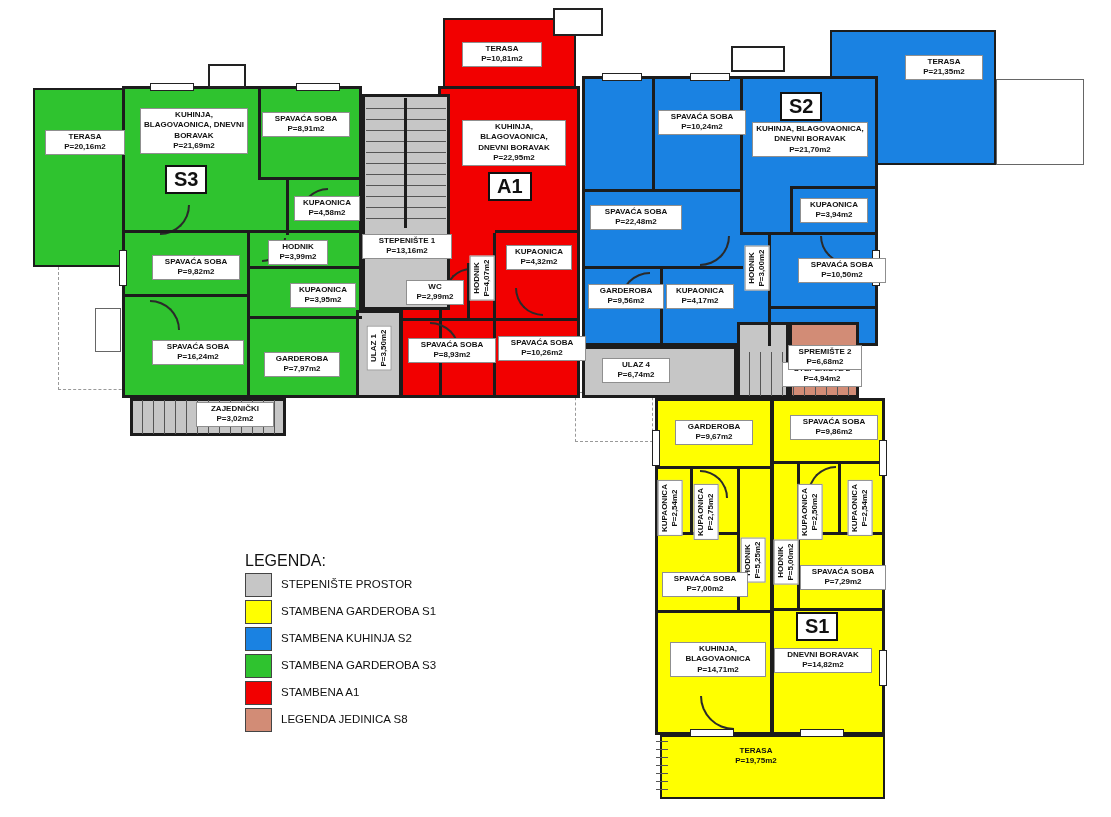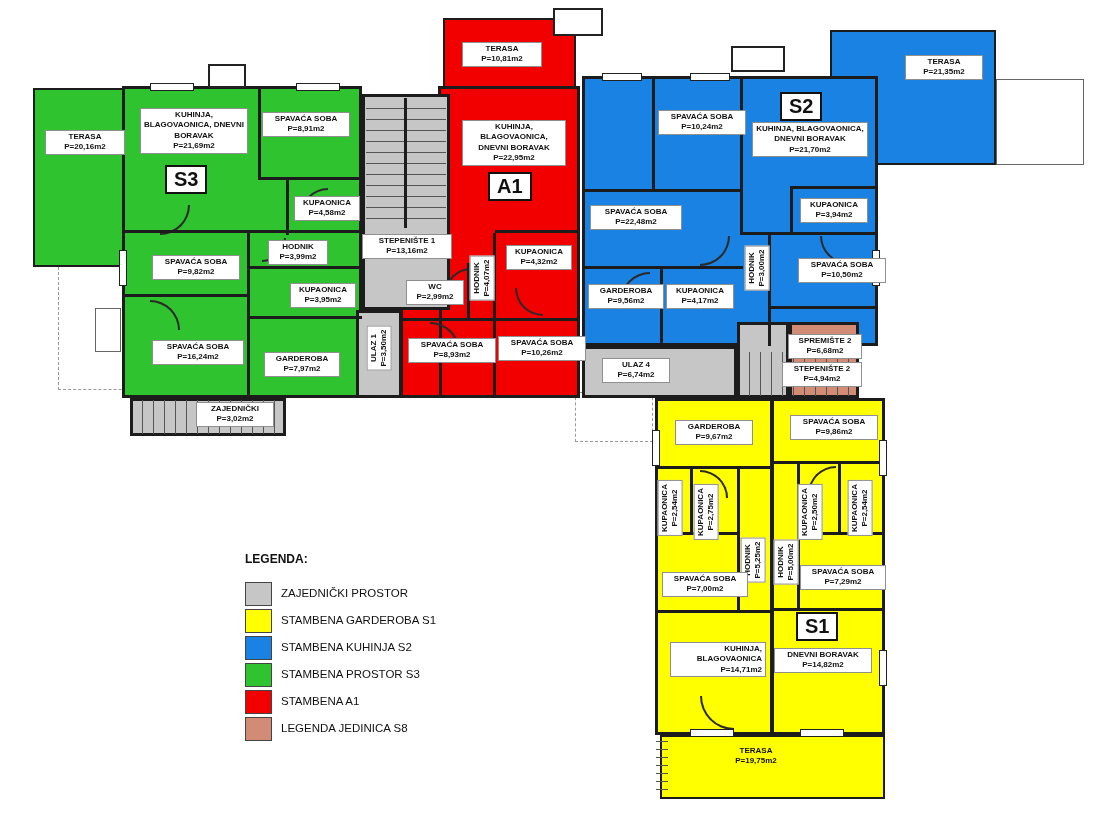--- a/index.html
+++ b/index.html
@@ -19,21 +19,21 @@
   .chimney{position:absolute;background:#fff;border:2px solid #222;box-sizing:border-box;z-index:6;}
   .outline{position:absolute;background:#fff;border:1px solid #666;box-sizing:border-box;z-index:1;}
   .dash{position:absolute;border:1px dashed #999;box-sizing:border-box;z-index:1;}
   .stairs{position:absolute;z-index:8;}
   .arc{position:absolute;z-index:15;box-sizing:border-box;}
   .arc.tl{border-top:2px solid #2a2a2a;border-left:2px solid #2a2a2a;border-top-left-radius:100%;}
   .arc.tr{border-top:2px solid #2a2a2a;border-right:2px solid #2a2a2a;border-top-right-radius:100%;}
   .arc.bl{border-bottom:2px solid #2a2a2a;border-left:2px solid #2a2a2a;border-bottom-left-radius:100%;}
   .arc.br{border-bottom:2px solid #2a2a2a;border-right:2px solid #2a2a2a;border-bottom-right-radius:100%;}
   #legend{position:absolute;left:245px;top:552px;z-index:40;}
-  #legend .ltitle{font-size:12px;font-weight:bold;color:#111;margin-bottom:16px;}
+  #legend .ltitle{font-size:16px;font-weight:normal;color:#111;margin-bottom:3px;}
   .lrow{position:relative;height:27px;}
   .lswatch{position:absolute;left:0;top:0;width:27px;height:24px;border:1px solid #444;box-sizing:border-box;}
   .llabel{position:absolute;left:36px;top:5px;font-size:11.5px;color:#111;white-space:nowrap;}
 </style>
 </head>
 <body>
 
 <div id="stage">
 
   <div class="dash" style="left:58px;top:92px;width:190px;height:298px;"></div>
@@ -250,21 +250,21 @@
     <span class="ar">P=3,50m2</span>
   </div>
   <div class="lbl" style="left:602px;top:358px;width:60px;">
     <span class="nm">ULAZ 4</span>
     <span class="ar">P=6,74m2</span>
   </div>
   <div class="lbl" style="left:782px;top:362px;width:72px;">
     <span class="nm">STEPENIŠTE 2</span>
     <span class="ar">P=4,94m2</span>
   </div>
-  <div class="lbl" style="left:788px;top:334px;width:66px;">
+  <div class="lbl" style="left:788px;top:345px;width:66px;">
     <span class="nm">SPREMIŠTE 2</span>
     <span class="ar">P=6,68m2</span>
   </div>
 
   <div class="lbl" style="left:675px;top:420px;width:70px;">
     <span class="nm">GARDEROBA</span>
     <span class="ar">P=9,67m2</span>
   </div>
   <div class="lbl" style="left:790px;top:415px;width:80px;">
     <span class="nm">SPAVAĆA SOBA</span>
@@ -295,51 +295,51 @@
     <span class="ar">P=5,00m2</span>
   </div>
   <div class="lbl" style="left:662px;top:572px;width:78px;">
     <span class="nm">SPAVAĆA SOBA</span>
     <span class="ar">P=7,00m2</span>
   </div>
   <div class="lbl" style="left:800px;top:565px;width:78px;">
     <span class="nm">SPAVAĆA SOBA</span>
     <span class="ar">P=7,29m2</span>
   </div>
-  <div class="lbl" style="left:670px;top:642px;width:88px;text-align:right;">
+  <div class="lbl" style="left:670px;top:642px;width:88px;">
     <span class="nm">KUHINJA, BLAGOVAONICA</span>
     <span class="ar">P=14,71m2</span>
   </div>
   <div class="badge" style="left:796px;top:612px;">S1</div>
   <div class="lbl" style="left:774px;top:648px;width:90px;">
     <span class="nm">DNEVNI BORAVAK</span>
     <span class="ar">P=14,82m2</span>
   </div>
   <div class="lbl" style="left:718px;top:745px;width:70px;border:none;background:transparent;">
     <span class="nm">TERASA</span>
     <span class="ar">P=19,75m2</span>
   </div>
 
   <div id="legend">
     <div class="ltitle">LEGENDA:</div>
     <div class="lrow">
       <span class="lswatch" style="background-color: rgb(198, 198, 198);"></span>
-      <span class="llabel">ZAJEDNIČKI PROSTOR</span>
+      <span class="llabel">STEPENIŠTE PROSTOR</span>
     </div>
     <div class="lrow">
       <span class="lswatch" style="background-color: rgb(255, 255, 0);"></span>
       <span class="llabel">STAMBENA GARDEROBA  S1</span>
     </div>
     <div class="lrow">
       <span class="lswatch" style="background-color: rgb(26, 130, 226);"></span>
       <span class="llabel">STAMBENA KUHINJA  S2</span>
     </div>
     <div class="lrow">
       <span class="lswatch" style="background-color: rgb(47, 195, 47);"></span>
-      <span class="llabel">STAMBENA PROSTOR  S3</span>
+      <span class="llabel">STAMBENA GARDEROBA  S3</span>
     </div>
     <div class="lrow">
       <span class="lswatch" style="background-color: rgb(242, 0, 0);"></span>
       <span class="llabel">STAMBENA A1</span>
     </div>
     <div class="lrow">
       <span class="lswatch" style="background-color: rgb(210, 140, 118);"></span>
       <span class="llabel">LEGENDA JEDINICA  S8</span>
     </div>
   </div>

